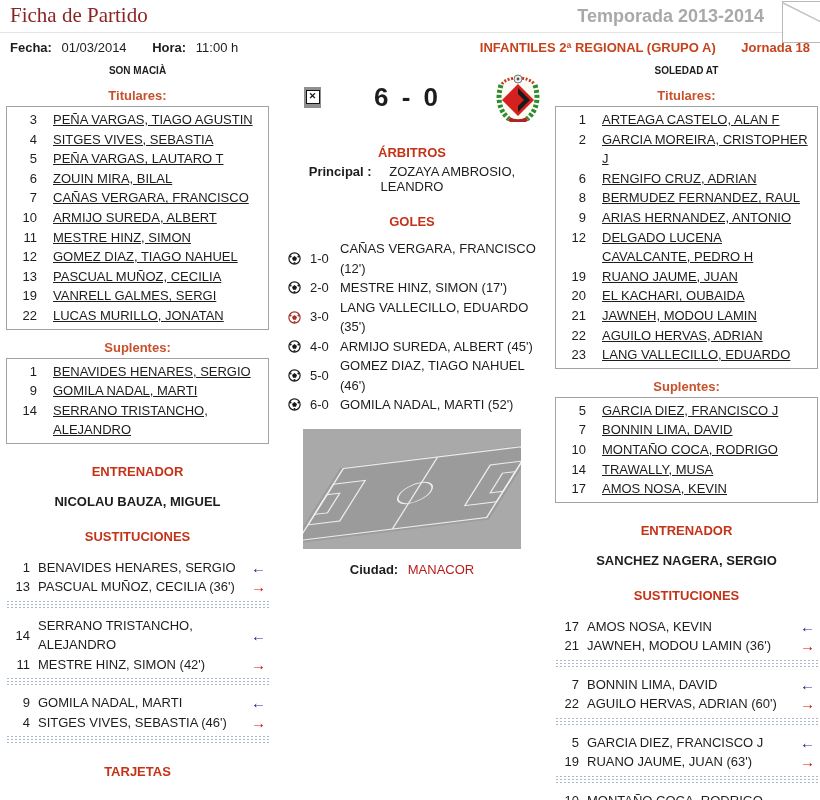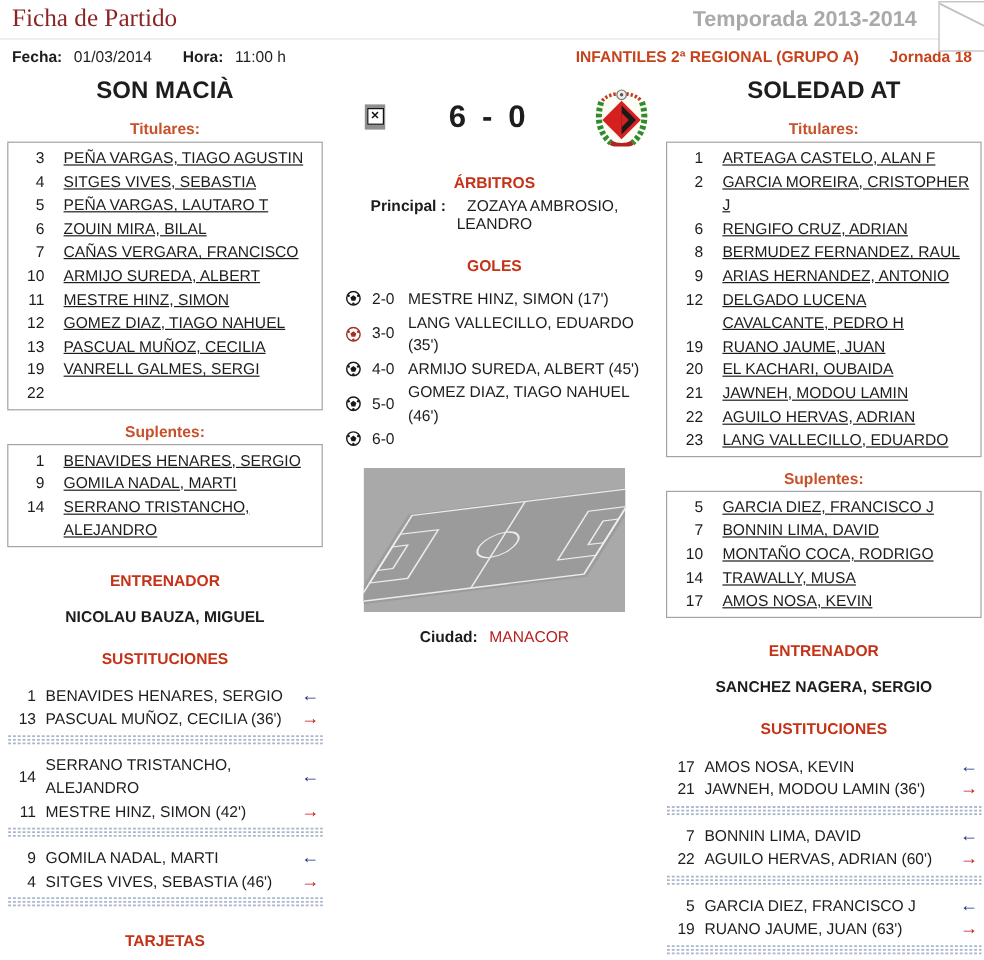--- a/index.html
+++ b/index.html
@@ -16,21 +16,21 @@
   .meta-label{font-weight:bold;}
   .meta-val{margin-right:22px !important;}
   .meta-right{color:#c6431c;font-weight:bold;}
   .jornada{margin-left:22px;}
 
   
   .cols{display:flex;padding:0 6px;gap:9px;}
   .col-left,.col-right{width:263px;flex:none;}
   .col-mid{width:268px;flex:none;}
 
-  .team-name{text-align:center;font-weight:bold;font-size:20px;margin:6px 0 12px;}
+  .team-name{text-align:center;font-weight:bold;font-size:10px;margin:6px 0 12px;}
   .sub-head{text-align:center;font-weight:bold;color:#c8502b;margin:10px 0 3px;}
   .section-head{text-align:center;font-weight:bold;color:#c43317;margin:20px 0 0;}
 
   .roster-box{border:1px solid #a3a3a3;padding:3px 0;}
   .roster-row{display:flex;line-height:19.6px;}
   .roster-num{width:30px;text-align:right;margin-right:16px;flex:none;}
   .roster-name{flex:1;padding-right:4px;text-decoration:underline;}
 
   .coach-name{text-align:center;margin:15px 0 0;font-weight:bold;}
 
@@ -145,20 +145,21 @@
             <span class="roster-name">PASCUAL MUÑOZ, CECILIA</span>
           </div>
 
           <div class="roster-row">
             <span class="roster-num">19</span>
             <span class="roster-name">VANRELL GALMES, SERGI</span>
           </div>
 
           <div class="roster-row">
             <span class="roster-num">22</span>
+            <span class="roster-name">LUCAS MURILLO, JONATAN</span>
           </div>
 
       </div>
 
       <div class="sub-head">Suplentes:</div>
       <div class="roster-box">
 
           <div class="roster-row">
             <span class="roster-num">1</span>
             <span class="roster-name">BENAVIDES HENARES, SERGIO</span>
@@ -254,20 +255,33 @@
 
       <div class="section-head">ÁRBITROS</div>
       <div class="principal-row">
         <span class="principal-label">Principal :</span>
         <span>ZOZAYA AMBROSIO, LEANDRO</span>
       </div>
 
       <div class="section-head">GOLES</div>
       <div class="goals-list">
 
+          <div class="goal-row">
+            <span class="goal-ico ball">
+              <svg width="13" height="13" viewBox="0 0 13 13">
+                <circle cx="6.5" cy="6.5" r="5.6" fill="#fff" stroke="currentColor" stroke-width="1.2"></circle>
+                <polygon points="6.5,4 9,5.9 8,8.7 5,8.7 4,5.9" fill="currentColor"></polygon>
+                <circle cx="2.6" cy="4.4" r="1" fill="currentColor"></circle>
+                <circle cx="10.4" cy="4.4" r="1" fill="currentColor"></circle>
+                <circle cx="6.5" cy="11" r="1" fill="currentColor"></circle>
+              </svg>
+            </span>
+            <span class="goal-score">1-0</span>
+            <span class="goal-name">CAÑAS VERGARA, FRANCISCO (12')</span>
+          </div>
 
           <div class="goal-row">
             <span class="goal-ico ball">
               <svg width="13" height="13" viewBox="0 0 13 13">
                 <circle cx="6.5" cy="6.5" r="5.6" fill="#fff" stroke="currentColor" stroke-width="1.2"></circle>
                 <polygon points="6.5,4 9,5.9 8,8.7 5,8.7 4,5.9" fill="currentColor"></polygon>
                 <circle cx="2.6" cy="4.4" r="1" fill="currentColor"></circle>
                 <circle cx="10.4" cy="4.4" r="1" fill="currentColor"></circle>
                 <circle cx="6.5" cy="11" r="1" fill="currentColor"></circle>
               </svg>
@@ -322,20 +336,21 @@
             <span class="goal-ico ball">
               <svg width="13" height="13" viewBox="0 0 13 13">
                 <circle cx="6.5" cy="6.5" r="5.6" fill="#fff" stroke="currentColor" stroke-width="1.2"></circle>
                 <polygon points="6.5,4 9,5.9 8,8.7 5,8.7 4,5.9" fill="currentColor"></polygon>
                 <circle cx="2.6" cy="4.4" r="1" fill="currentColor"></circle>
                 <circle cx="10.4" cy="4.4" r="1" fill="currentColor"></circle>
                 <circle cx="6.5" cy="11" r="1" fill="currentColor"></circle>
               </svg>
             </span>
             <span class="goal-score">6-0</span>
+            <span class="goal-name">GOMILA NADAL, MARTI (52')</span>
           </div>
 
       </div>
 
 
       <div class="field-wrap">
         <svg width="218" height="120" viewBox="0 0 218 120">
           <rect width="218" height="120" fill="#a9a9a9"></rect>
           <g transform="translate(112,64) rotate(-7) scale(1,0.6) skewX(-26) translate(-95,-55)">
             <rect x="-4" y="-2" width="198" height="116" fill="#777" opacity="0.25"></rect>

